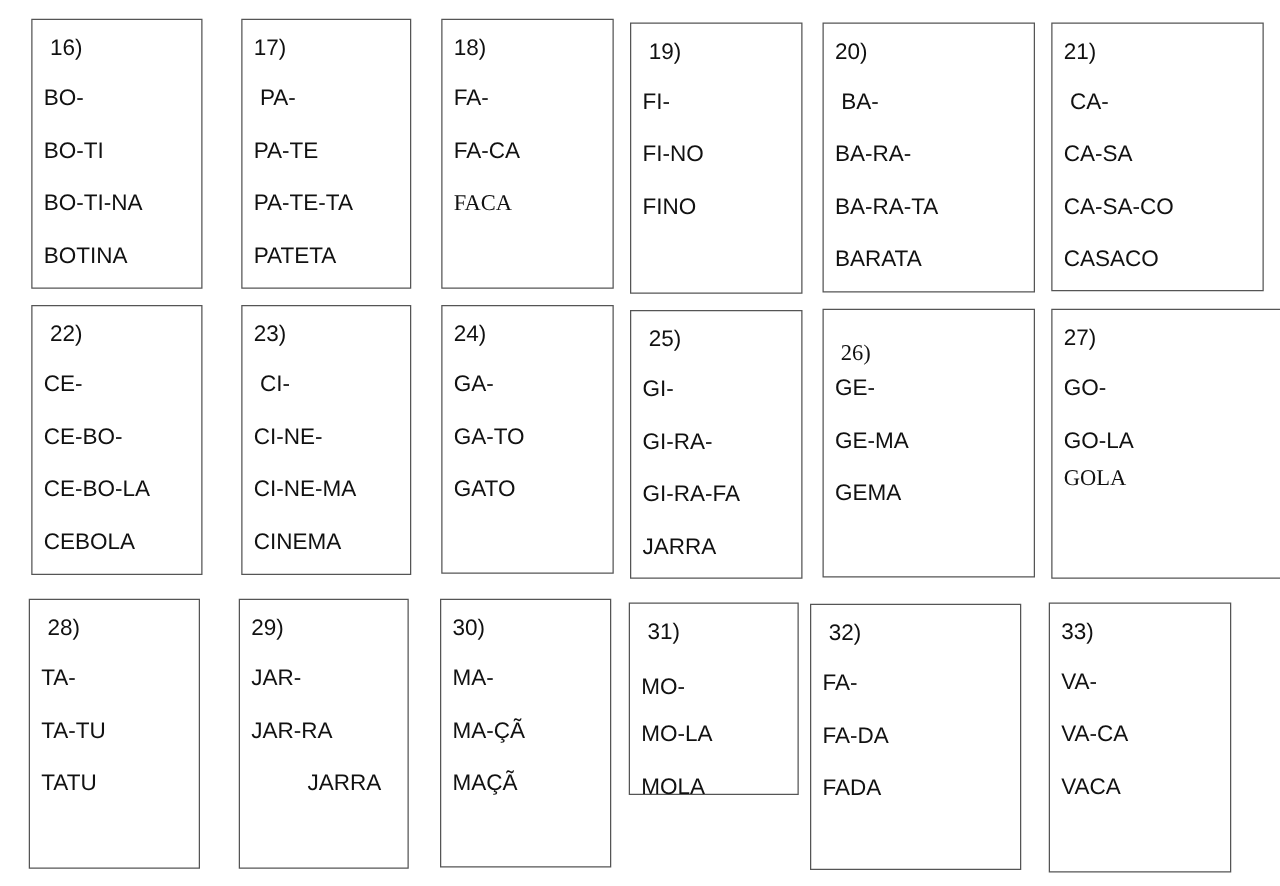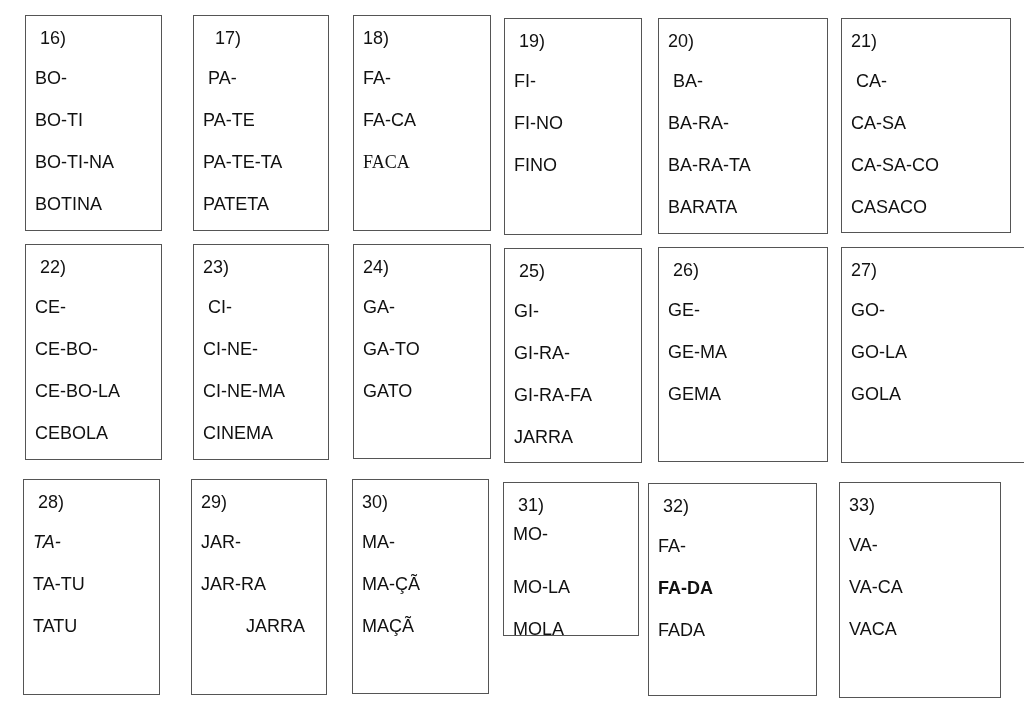--- a/index.html
+++ b/index.html
@@ -19,21 +19,21 @@
 
 <div id="sheet">
     <div class="card" style="left: 25px; top: 15px; width: 137px; height: 216px;">
       <div class="line" style="top: 12px;"> 16)</div>
       <div class="line" style="top: 52px;">BO-</div>
       <div class="line" style="top: 94px;">BO-TI</div>
       <div class="line" style="top: 136px;">BO-TI-NA</div>
       <div class="line" style="top: 178px;">BOTINA</div>
     </div>
     <div class="card" style="left: 193px; top: 15px; width: 136px; height: 216px;">
-      <div class="line" style="top: 12px; margin-left: 12px;">17)</div>
+      <div class="line" style="top: 12px;">17)</div>
       <div class="line" style="top: 52px;"> PA-</div>
       <div class="line" style="top: 94px;">PA-TE</div>
       <div class="line" style="top: 136px;">PA-TE-TA</div>
       <div class="line" style="top: 178px;">PATETA</div>
     </div>
     <div class="card" style="left: 353px; top: 15px; width: 138px; height: 216px;">
       <div class="line" style="top: 12px;">18)</div>
       <div class="line" style="top: 52px;">FA-</div>
       <div class="line" style="top: 94px;">FA-CA</div>
       <div class="line" style="top: 136px; font-family: Liberation Serif, serif;">FACA</div>
@@ -79,60 +79,60 @@
       <div class="line" style="top: 136px;">GATO</div>
     </div>
     <div class="card" style="left: 504px; top: 248px; width: 138px; height: 215px;">
       <div class="line" style="top: 12px;"> 25)</div>
       <div class="line" style="top: 52px;">GI-</div>
       <div class="line" style="top: 94px;">GI-RA-</div>
       <div class="line" style="top: 136px;">GI-RA-FA</div>
       <div class="line" style="top: 178px;">JARRA</div>
     </div>
     <div class="card" style="left: 658px; top: 247px; width: 170px; height: 215px;">
-      <div class="line" style="top: 12px;"> 26)</div>
+      <div class="line" style="top: 24px; font-family: Liberation Serif, serif;"> 26)</div>
       <div class="line" style="top: 52px;">GE-</div>
       <div class="line" style="top: 94px;">GE-MA</div>
       <div class="line" style="top: 136px;">GEMA</div>
     </div>
     <div class="card" style="left: 841px; top: 247px; width: 196px; height: 216px;">
       <div class="line" style="top: 12px;">27)</div>
       <div class="line" style="top: 52px;">GO-</div>
       <div class="line" style="top: 94px;">GO-LA</div>
-      <div class="line" style="top: 136px;">GOLA</div>
+      <div class="line" style="top: 124px; font-family: Liberation Serif, serif;">GOLA</div>
     </div>
     <div class="card" style="left: 23px; top: 479px; width: 137px; height: 216px;">
       <div class="line" style="top: 12px;"> 28)</div>
-      <div class="line" style="top: 52px; font-style: italic;">TA-</div>
+      <div class="line" style="top: 52px;">TA-</div>
       <div class="line" style="top: 94px;">TA-TU</div>
       <div class="line" style="top: 136px;">TATU</div>
     </div>
     <div class="card" style="left: 191px; top: 479px; width: 136px; height: 216px;">
       <div class="line" style="top: 12px;">29)</div>
       <div class="line" style="top: 52px;">JAR-</div>
       <div class="line" style="top: 94px;">JAR-RA</div>
       <div class="line" style="top: 136px; margin-left: 45px;">JARRA</div>
     </div>
     <div class="card" style="left: 352px; top: 479px; width: 137px; height: 215px;">
       <div class="line" style="top: 12px;">30)</div>
       <div class="line" style="top: 52px;">MA-</div>
       <div class="line" style="top: 94px;">MA-ÇÃ</div>
       <div class="line" style="top: 136px;">MAÇÃ</div>
     </div>
     <div class="card" style="left: 503px; top: 482px; width: 136px; height: 154px;">
       <div class="line" style="top: 12px;"> 31)</div>
-      <div class="line" style="top: 41px;">MO-</div>
+      <div class="line" style="top: 56px;">MO-</div>
       <div class="line" style="top: 94px;">MO-LA</div>
       <div class="line" style="top: 136px;">MOLA</div>
     </div>
     <div class="card" style="left: 648px; top: 483px; width: 169px; height: 213px;">
       <div class="line" style="top: 12px;"> 32)</div>
       <div class="line" style="top: 52px;">FA-</div>
-      <div class="line" style="top: 94px; font-weight: bold;">FA-DA</div>
+      <div class="line" style="top: 94px;">FA-DA</div>
       <div class="line" style="top: 136px;">FADA</div>
     </div>
-    <div class="card" style="left: 839px; top: 482px; width: 162px; height: 216px;">
+    <div class="card" style="left: 839px; top: 482px; width: 146px; height: 216px;">
       <div class="line" style="top: 12px;">33)</div>
       <div class="line" style="top: 52px;">VA-</div>
       <div class="line" style="top: 94px;">VA-CA</div>
       <div class="line" style="top: 136px;">VACA</div>
     </div>
   </div>
 
 </body></html>

